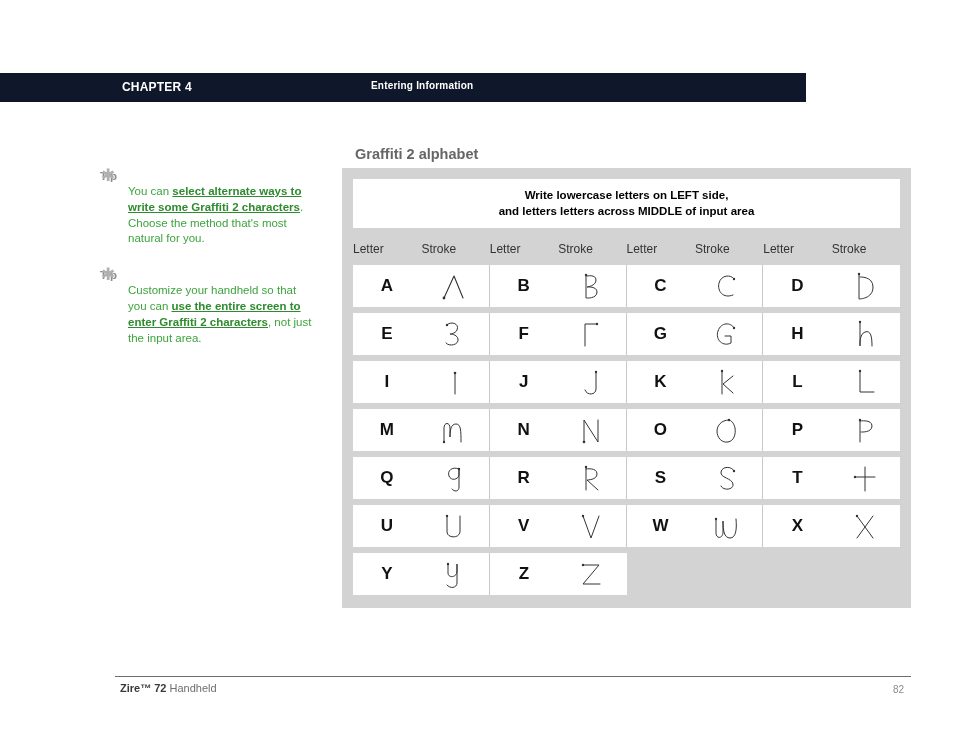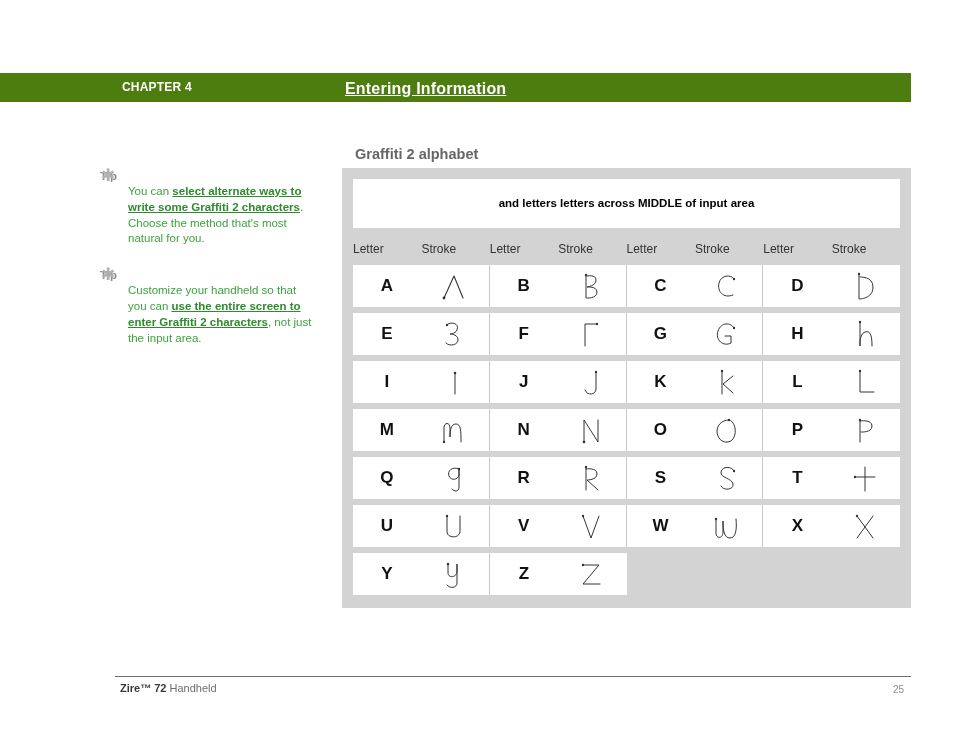--- a/index.html
+++ b/index.html
@@ -13,42 +13,41 @@
     font-family: "Liberation Sans", sans-serif;
     overflow: hidden;
     position: relative;
   }
 
   
   .chapter-bar {
     position: absolute;
     left: 0;
     top: 73px;
-    width: 911px;
+    width: 806px;
     height: 29px;
-    background: #4d7c0f;
+    background: #0f172a;
   }
   .chapter-bar .chapter-label {
     position: absolute;
     left: 122px;
     top: 7px;
     font-size: 12px;
     font-weight: bold;
     color: #ffffff;
     letter-spacing: 0.2px;
   }
   .chapter-bar .chapter-topic {
     position: absolute;
-    left: 345px;
+    left: 371px;
     top: 7px;
-    font-size: 16px;
+    font-size: 10px;
     font-weight: bold;
     color: #ffffff;
     letter-spacing: 0.2px;
-    text-decoration: underline;
   }
 
   
   .sidebar {
     position: absolute;
     left: 100px;
     top: 168px;
     width: 215px;
   }
   .tip {
@@ -233,20 +232,21 @@
       <span>Customize your handheld so that you can </span><a class="tip-link" href="#">use the entire screen to enter Graffiti 2 characters</a><span>, not just the input area.</span>
     </div>
   </div>
 </div>
 
 <div class="main-title">Graffiti 2 alphabet</div>
 
 <div class="alphabet-panel">
 
   <div class="panel-instruction">
+    <div class="instr-line">Write lowercase letters on LEFT side,</div>
     <div class="instr-line">and letters letters across MIDDLE of input area</div>
   </div>
 
   <div class="column-headers">
     <div class="col-head">Letter</div>
     <div class="col-head">Stroke</div>
     <div class="col-head">Letter</div>
     <div class="col-head">Stroke</div>
     <div class="col-head">Letter</div>
     <div class="col-head">Stroke</div>
@@ -503,13 +503,13 @@
           </div>
         </div>
         <div class="pair-cell empty-cell"></div>
         <div class="pair-cell empty-cell"></div>
       </div>
     </div>
 </div>
 
 <div class="footer-rule"></div>
 <div class="footer-product"><span class="product-name">Zire™ 72</span><span> Handheld</span></div>
-<div class="footer-page">25</div>
+<div class="footer-page">82</div>
 
 </body></html>

